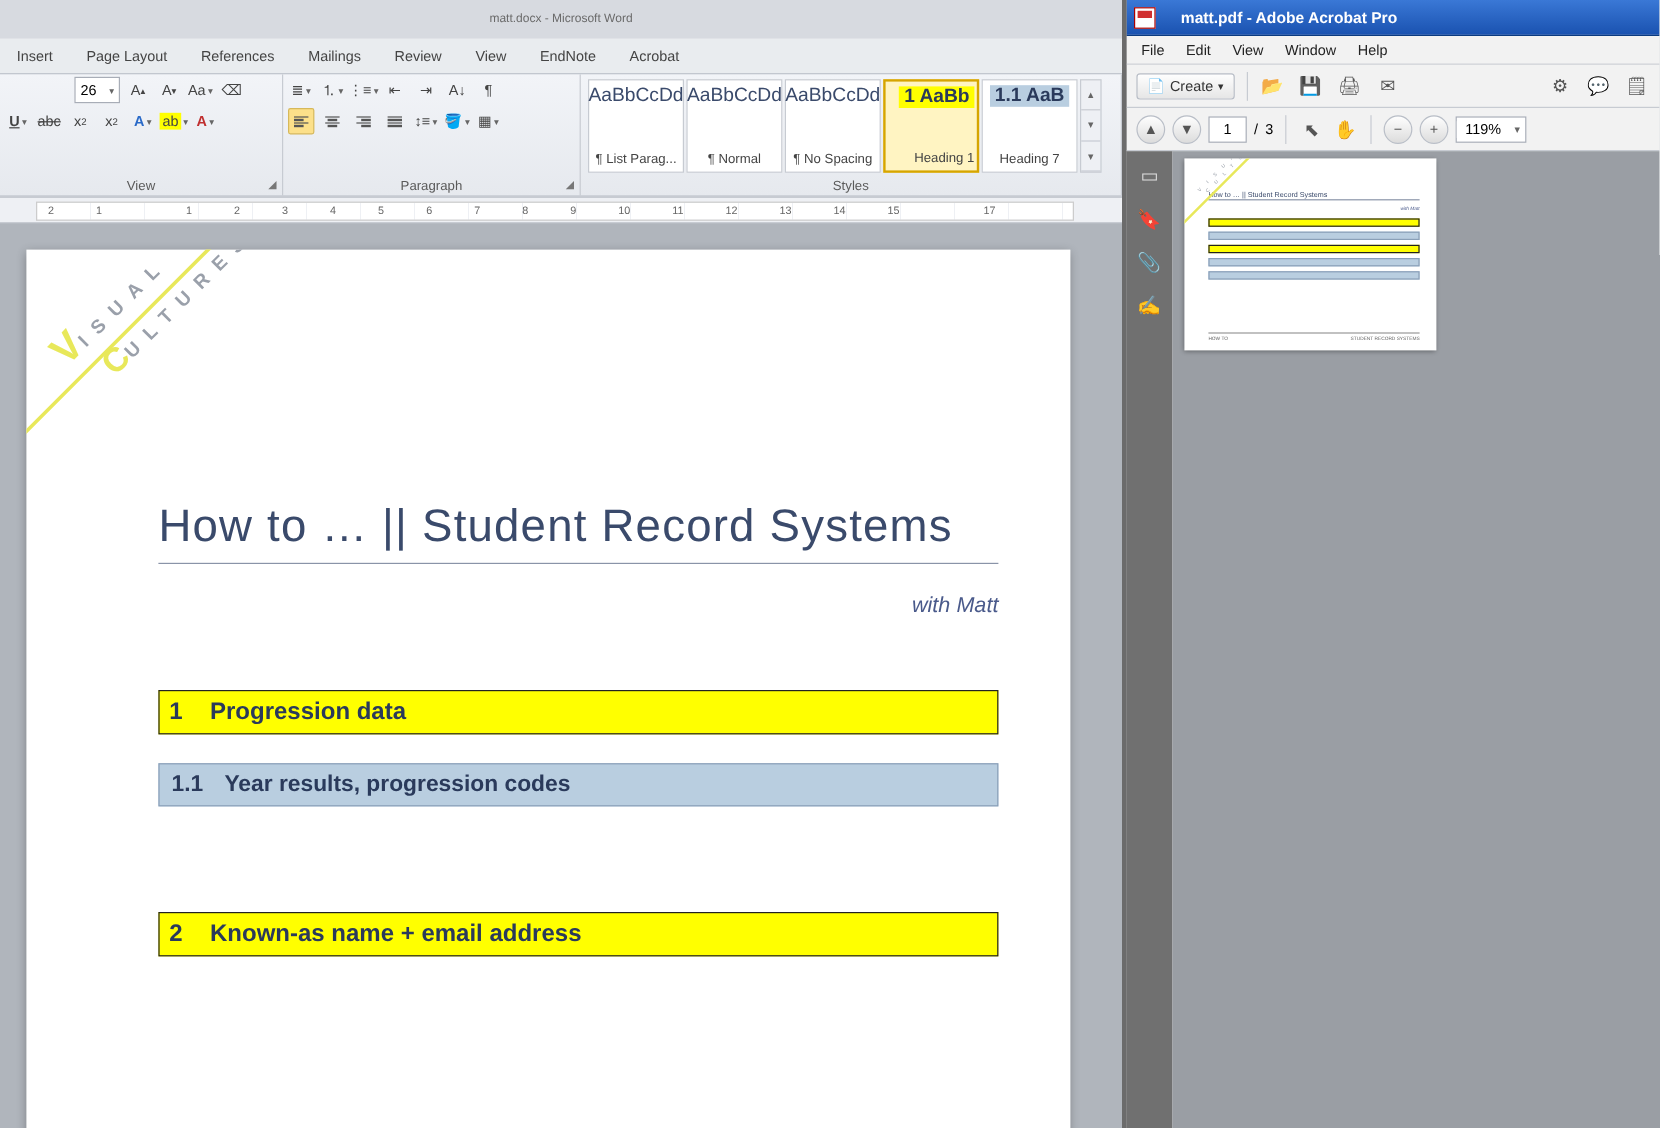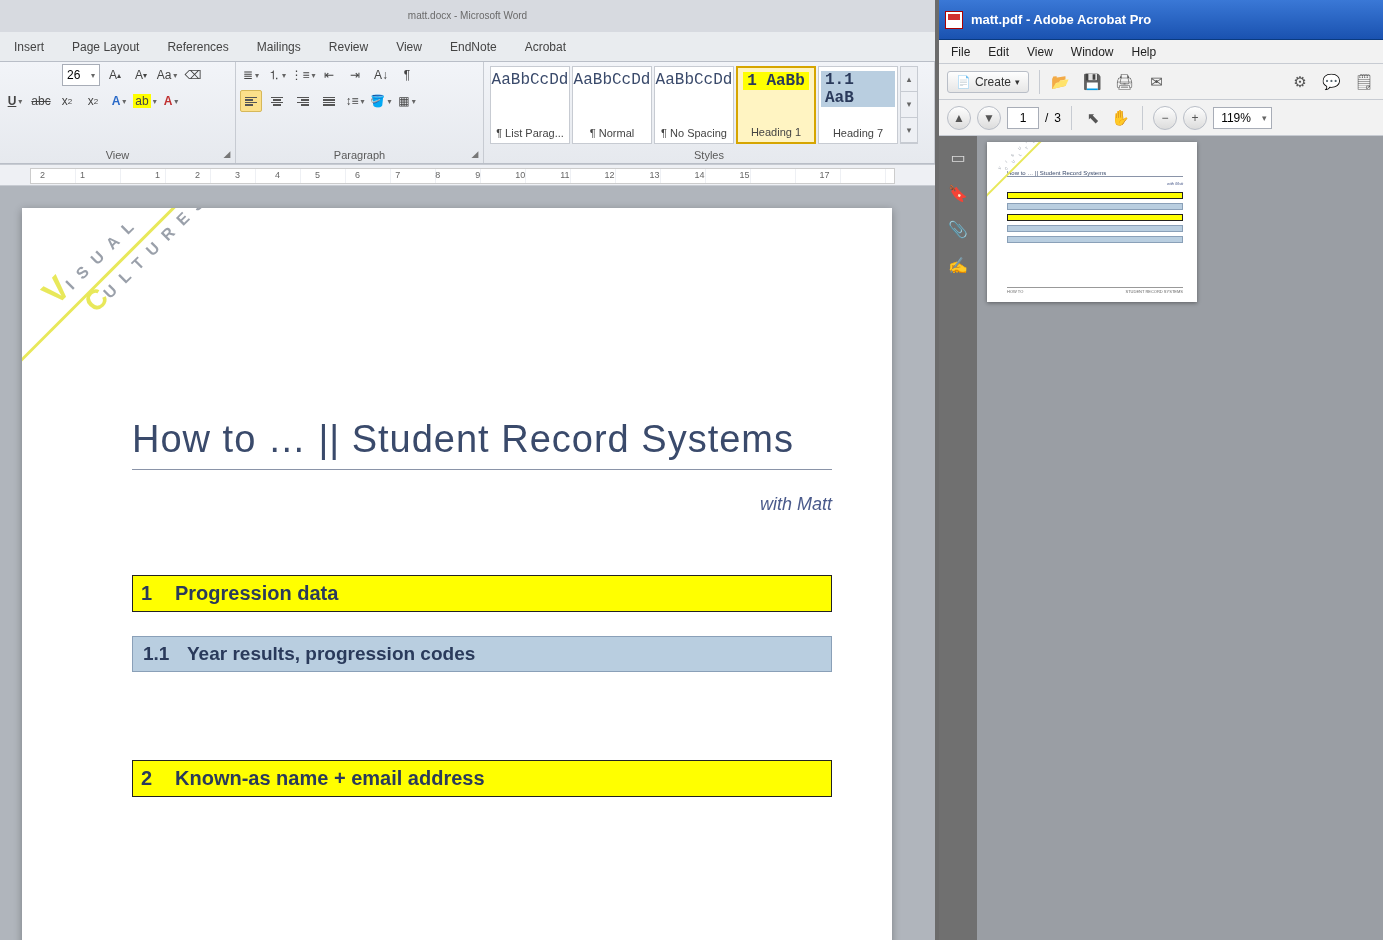--- a/index.html
+++ b/index.html
@@ -18,22 +18,22 @@
 .rib-btn { width: 22px; height: 22px; border: 1px solid transparent; border-radius: 2px; display: flex; align-items: center; justify-content: center; font-size: 12px; color: #444; position: relative; }
 .rib-drop::after { content: "▾"; font-size: 8px; margin-left: 2px; color: #666; }
 .dialog-launcher { position: absolute; right: 2px; bottom: 2px; width: 12px; height: 12px; font-size: 9px; color: #777; text-align: center; }
 
 .fontsize-box { width: 38px; height: 22px; border: 1px solid #a8adb7; background: #fff; font-size: 12px; padding: 0 4px; display: flex; align-items: center; justify-content: space-between; }
 .fontsize-box::after { content: "▾"; font-size: 8px; color: #666; }
 
 .styles-area { flex: 1; display: flex; flex-direction: column; }
 .styles-row { flex: 1; display: flex; gap: 2px; padding: 2px; overflow: hidden; position: relative; }
 .style-swatch { width: 80px; border: 1px solid #c7cbd2; background: #fff; display: flex; flex-direction: column; align-items: center; justify-content: space-between; padding: 4px 2px; font-size: 11px; color: #444; }
-.style-swatch.sel { border: 2px solid #d6a500; background: #fff4c2; }
-.style-preview { font-size: 16px; color: #3a4a6b; font-family: Liberation Mono, monospace; }
+.style-swatch.sel { border: 2px solid #d6a500; background: #fff4c2; align-items: flex-end; }
+.style-preview { font-size: 16px; color: #3a4a6b; }
 .style-preview.h1 { background: yellow; color: #2a3a5b; padding: 0 4px; font-weight: 600; }
 .style-preview.h2 { background: #b9cee0; color: #2a3a5b; padding: 0 4px; font-weight: 600; }
 .styles-scroll { width: 18px; display: flex; flex-direction: column; border: 1px solid #c7cbd2; background: #eef0f4; }
 .styles-scroll div { flex: 1; display: flex; align-items: center; justify-content: center; font-size: 9px; color: #666; border-bottom: 1px solid #c7cbd2; }
 
 
 .ruler { height: 22px; background: #eef0f4; border-top: 1px solid #c7cbd2; border-bottom: 1px solid #c7cbd2; position: relative; font-size: 9px; color: #666; display: flex; align-items: center; padding-left: 20px; overflow: hidden; }
 .ruler-bg { position: absolute; left: 30px; top: 3px; height: 16px; right: 40px; background: repeating-linear-gradient(to right, #fff 0, #fff 44px, #eef0f4 44px, #eef0f4 45px); border: 1px solid #ccc; }
 .ruler-nums { position: relative; display: flex; gap: 35px; margin-left: 20px; }
 
@@ -48,21 +48,21 @@
 
 .doc-title { font-size: 38px; color: #3a4a6b; font-weight: 400; margin: 80px 0 8px 0; letter-spacing: 1px; }
 .doc-rule { border: none; border-bottom: 1px solid #8a94a8; margin-bottom: 24px; }
 .doc-author { text-align: right; font-style: italic; color: #4a5a8b; font-size: 18px; margin-bottom: 60px; }
 .h1-box { background: yellow; border: 1px solid #222; padding: 6px 8px; font-size: 20px; font-weight: 700; color: #2a3a5b; margin: 24px 0; }
 .h2-box { background: #b9cee0; border: 1px solid #8aa0b8; padding: 6px 10px; font-size: 19px; font-weight: 700; color: #2a3a5b; margin: 24px 0; }
 .hnum { display: inline-block; width: 34px; }
 
 
 .acro { position: absolute; left: 935px; top: 0; width: 448px; height: 100%; background: #ededed; border-left: 4px solid #6b6b6b; }
-.acro-title { height: 40px; background: linear-gradient(#3a78d6, #1a52b0); color: #fff; display: flex; align-items: center; gap: 8px; padding: 0 6px; font-size: 13px; font-weight: 700; border-bottom: 1px solid #0a3a80; }
+.acro-title { height: 30px; background: linear-gradient(#3a78d6, #1a52b0); color: #fff; display: flex; align-items: center; gap: 21px; padding: 0 6px; font-size: 13px; font-weight: 700; border-bottom: 1px solid #0a3a80; }
 .acro-title-icon { width: 18px; height: 18px; background: #fff; border: 1px solid #a00; position: relative; }
 .acro-title-icon::after { content: ""; position: absolute; left: 2px; top: 2px; right: 2px; height: 6px; background: #d03030; }
 .acro-menu { height: 24px; background: #f2f2f2; display: flex; align-items: center; gap: 2px; padding: 0 4px; font-size: 12px; color: #222; border-bottom: 1px solid #c7cbd2; }
 .acro-menu span { padding: 2px 8px; }
 .acro-tool1 { height: 36px; background: #f2f2f2; display: flex; align-items: center; gap: 10px; padding: 0 8px; border-bottom: 1px solid #c7cbd2; }
 .acro-create { display: flex; align-items: center; gap: 4px; background: linear-gradient(#fefefe,#e6e6e6); border: 1px solid #b9bec7; border-radius: 3px; padding: 3px 8px; font-size: 12px; color: #333; }
 .acro-ico { width: 22px; height: 22px; display: flex; align-items: center; justify-content: center; font-size: 15px; color: #555; }
 .acro-tool2 { height: 36px; background: #f2f2f2; display: flex; align-items: center; gap: 6px; padding: 0 8px; border-bottom: 1px solid #c7cbd2; font-size: 12px; }
 .acro-arrow { width: 24px; height: 24px; border-radius: 12px; background: linear-gradient(#fefefe,#dcdcdc); border: 1px solid #b9bec7; display: flex; align-items: center; justify-content: center; font-size: 12px; color: #555; }
 .acro-pagebox { width: 32px; height: 22px; border: 1px solid #a8adb7; background: #fff; text-align: center; font-size: 12px; }

